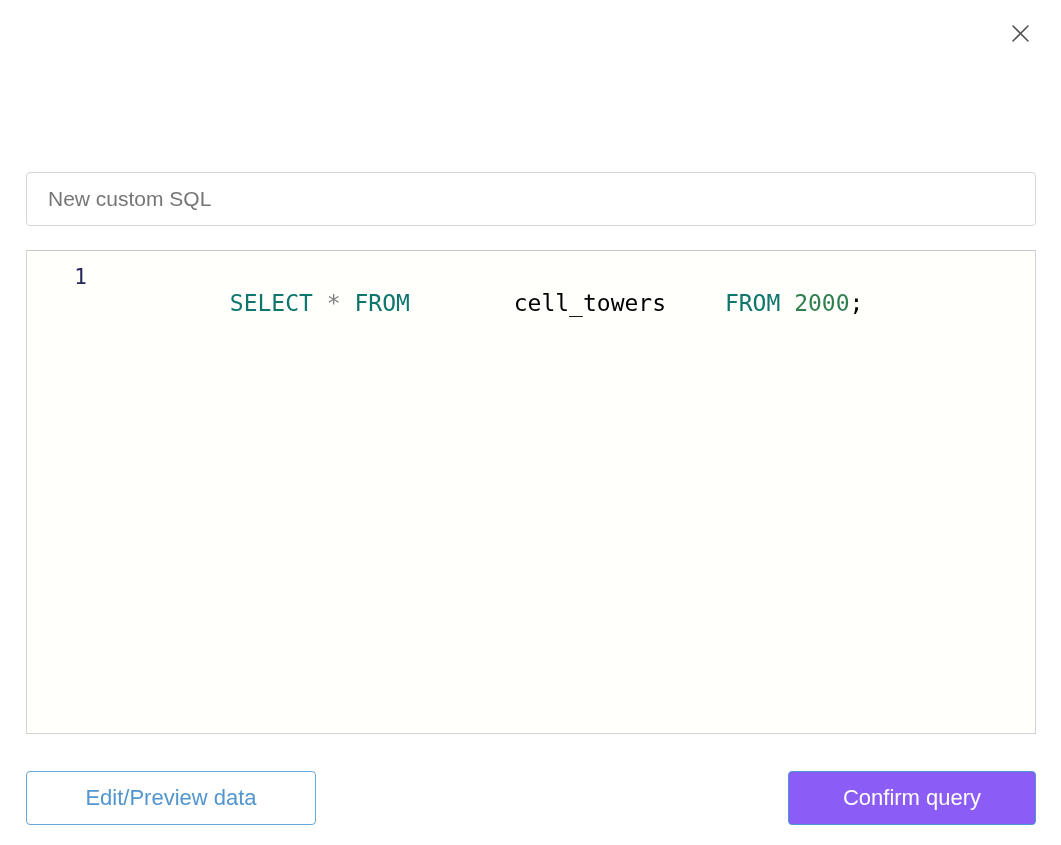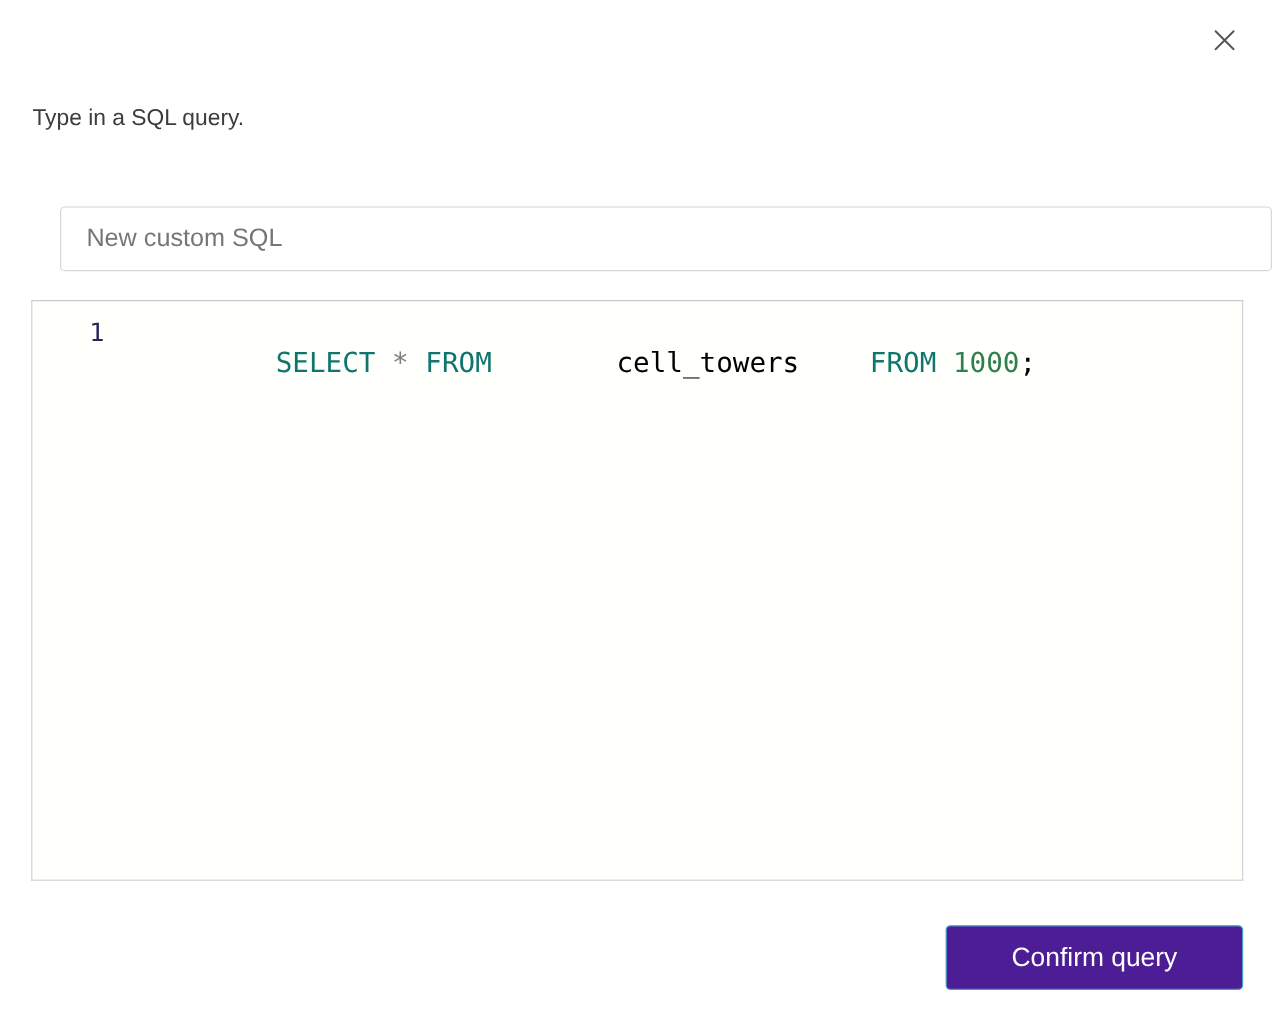--- a/index.html
+++ b/index.html
@@ -72,21 +72,20 @@
     box-sizing: border-box;
     border: 1px solid #d6d6d6;
     border-radius: 4px;
     background: #ffffff;
     padding: 0 21px;
     font-family: "Liberation Sans", sans-serif;
     font-size: 21px;
     font-weight: 400;
     color: #767676;
     outline: none;
-    margin-left: 24px;
   }
   .name-input::placeholder {
     color: #9a9a9a;
     opacity: 1;
   }
 
   
   .editor {
     position: absolute;
     left: 26px;
@@ -154,50 +153,50 @@
 
   .btn-primary {
     position: absolute;
     left: 788px;
     top: 771px;
     width: 248px;
     height: 54px;
     box-sizing: border-box;
     border: 1px solid #4a9ad4;
     border-radius: 4px;
-    background: #4c1d95;
+    background: #8b5cf6;
     color: #ffffff;
     font-family: "Liberation Sans", sans-serif;
     font-size: 22px;
     font-weight: 400;
     cursor: pointer;
     padding: 0;
   }
 </style>
 </head>
 <body>
 
 <div class="dialog">
 
 
   <button class="close-button">
     <svg width="19" height="19" viewBox="0 0 19 19" aria-hidden="true">
       <path d="M2 2 L17 17 M17 2 L2 17" stroke="#555555" stroke-width="1.6" fill="none" stroke-linecap="round"></path>
     </svg>
   </button>
 
-  <div class="dialog-subtitle">Type in a SQL query.</div>
 
   <input class="name-input" type="text" value="New custom SQL" style="">
 
   <div class="editor">
     <div class="editor-line">
       <span class="gutter">1</span>
       <span class="code">
-        <span class="tok-kw">SELECT</span><span class="tok-op"> </span><span class="tok-op">*</span><span class="tok-op"> </span><span class="tok-kw">FROM</span><span class="tok-name"> </span><span class="tok-name">cell_towers</span><span class="tok-name"> </span><span class="tok-kw">FROM</span><span class="tok-num"> </span><span class="tok-num">1000</span><span class="tok-punc">;</span>
+        <span class="tok-kw">SELECT</span><span class="tok-op"> </span><span class="tok-op">*</span><span class="tok-op"> </span><span class="tok-kw">FROM</span><span class="tok-name"> </span><span class="tok-name">cell_towers</span><span class="tok-name"> </span><span class="tok-kw">FROM</span><span class="tok-num"> </span><span class="tok-num">2000</span><span class="tok-punc">;</span>
       </span>
     </div>
   </div>
 
+  <button class="btn-secondary">Edit/Preview data</button>
 
   <button class="btn-primary">Confirm query</button>
 
 </div>
 
 </body></html>

